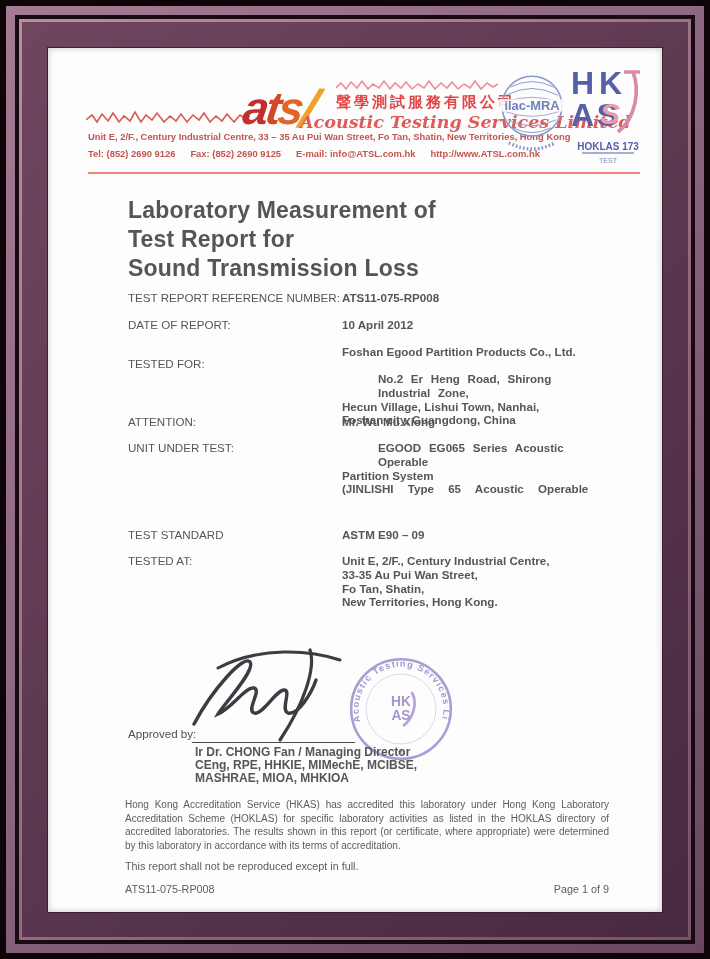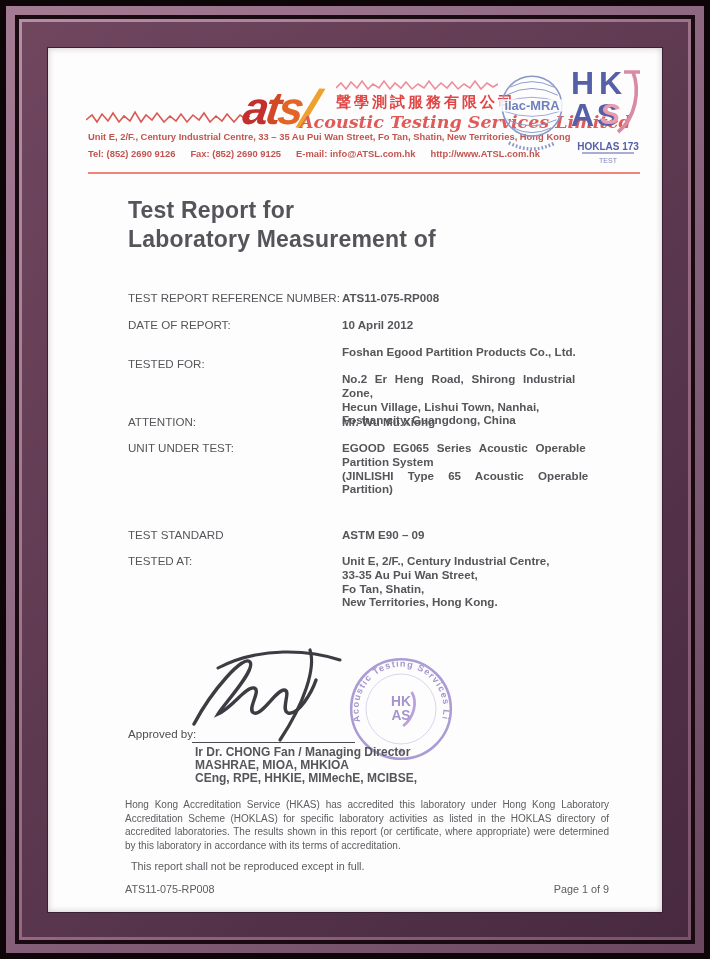--- a/index.html
+++ b/index.html
@@ -26,21 +26,21 @@
   .script{font-style:italic;font-weight:bold;font-size:17.5px;color:#e05a58;
           font-family:"DejaVu Serif",serif;}
   .addr{font-weight:bold;font-size:9.4px;color:#c2554f;white-space:nowrap;}
   .addr2{display:flex;gap:15px;}
   .redrule{height:2px;background:#f08478;}
   
   .title{font-weight:bold;font-size:23px;line-height:29px;color:#54545a;letter-spacing:.2px;}
   
   .lab{position:absolute;left:80px;font-weight:normal;font-size:11.6px;color:#55555a;white-space:nowrap;}
   .val{position:absolute;left:294px;width:260px;font-weight:bold;font-size:11.6px;
-       line-height:13.8px;color:#55555a;} .ws2{word-spacing:4.5px;} .ws3{word-spacing:11px;}
+       line-height:13.8px;color:#55555a;} .ws2{word-spacing:4.5px;margin-left:36px;} .ws3{word-spacing:11px;}
   
   .appr{font-size:11.6px;color:#4f4f54;}
   .sigline{height:0;border-top:1.6px solid #4a4a50;}
   .names{font-weight:bold;font-size:12px;line-height:13px;color:#55555a;white-space:nowrap;}
   
   .foot-par{width:484px;font-size:10px;line-height:13.6px;color:#5c5c61;
             text-align:justify;}
   .foot-note{font-size:10.8px;color:#5c5c61;}
   .foot-line{width:484px;display:flex;justify-content:space-between;
              font-size:10.8px;color:#5c5c61;}
@@ -102,22 +102,23 @@
         <path d="M54,6 L70,6 M63,6 C70,24 66,52 48,66" fill="none" stroke="#d98ba6" stroke-width="3.6"></path>
         <text x="38" y="84" text-anchor="middle" font-family="Liberation Sans,sans-serif" font-size="10" font-weight="bold" fill="#5560a8">HOKLAS 173</text>
         <line x1="12" y1="87" x2="64" y2="87" stroke="#5560a8" stroke-width="1"></line>
         <text x="38" y="97" text-anchor="middle" font-family="Liberation Sans,sans-serif" font-size="7" fill="#8088b8">TEST</text>
       </svg>
 
       <div class="abs redrule" style="left:40px;top:124px;width:552px"></div>
     </div>
 
     <div class="abs title" style="left:80px;top:148px">
+      <div>Laboratory Measurement of</div>
       <div>Test Report for</div>
-      <div>Laboratory Measurement of</div>
+      <div>Sound Transmission Loss</div>
     </div>
 
     <div>
       <div class="lab" style="top:243px">TEST REPORT REFERENCE NUMBER:</div>
       <div class="val" style="top:243px">ATS11-075-RP008</div>
     </div>
     <div>
       <div class="lab" style="top:270px">DATE OF REPORT:</div>
       <div class="val" style="top:270px">10 April 2012</div>
     </div>
@@ -133,21 +134,20 @@
     <div>
       <div class="lab" style="top:367px">ATTENTION:</div>
       <div class="val" style="top:367px">Mr. Wu Mu Xiong</div>
     </div>
     <div>
       <div class="lab" style="top:393px">UNIT UNDER TEST:</div>
       <div class="val" style="top:393px">
         <div class="ws2">EGOOD EG065 Series Acoustic Operable</div>
         <div>Partition System</div>
         <div class="ws3">(JINLISHI Type 65 Acoustic Operable</div>
-        <div>Partition)</div>
       </div>
     </div>
     <div>
       <div class="lab" style="top:480px">TEST STANDARD</div>
       <div class="val" style="top:480px">ASTM E90 – 09</div>
     </div>
     <div>
       <div class="lab" style="top:506px">TESTED AT:</div>
       <div class="val" style="top:506px">
         <div>Unit E, 2/F., Century Industrial Centre,</div>
@@ -177,26 +177,26 @@
         <text x="50" y="47" text-anchor="middle" font-family="Liberation Sans,sans-serif" font-size="13" font-weight="bold" fill="#9887c8">HK</text>
         <text x="50" y="60" text-anchor="middle" font-family="Liberation Sans,sans-serif" font-size="13" font-weight="bold" fill="#9887c8">AS</text>
         <path d="M60,34 C66,44 62,58 52,66" fill="none" stroke="#b095d8" stroke-width="2.6"></path>
         <text x="50" y="93" text-anchor="middle" font-size="9" fill="#9887c8">✳</text>
       </svg>
 
       <div class="abs appr" style="left:80px;top:679px">Approved by:</div>
       <div class="abs sigline" style="left:144px;top:694px;width:163px"></div>
       <div class="abs names" style="left:147px;top:698px">
         <div>Ir Dr. CHONG Fan / Managing Director</div>
+        <div>CEng, RPE, HHKIE, MIMechE, MCIBSE,</div>
         <div>MASHRAE, MIOA, MHKIOA</div>
-        <div>CEng, RPE, HHKIE, MIMechE, MCIBSE,</div>
       </div>
     </div>
 
     <div class="abs foot-par" style="left:77px;top:750px">Hong Kong Accreditation Service (HKAS) has accredited this laboratory under Hong Kong Laboratory Accreditation Scheme (HOKLAS) for specific laboratory activities as listed in the HOKLAS directory of accredited laboratories. The results shown in this report (or certificate, where appropriate) were determined by this laboratory in accordance with its terms of accreditation.</div>
-    <div class="abs foot-note" style="left:83px;top:812px">This report shall not be reproduced except in full.</div>
+    <div class="abs foot-note" style="left:77px;top:812px">This report shall not be reproduced except in full.</div>
     <div class="abs foot-line" style="left:77px;top:835px">
       <span>ATS11-075-RP008</span>
       <span>Page 1 of 9</span>
     </div>
 
   </div>
 </div>
 
 </body></html>

